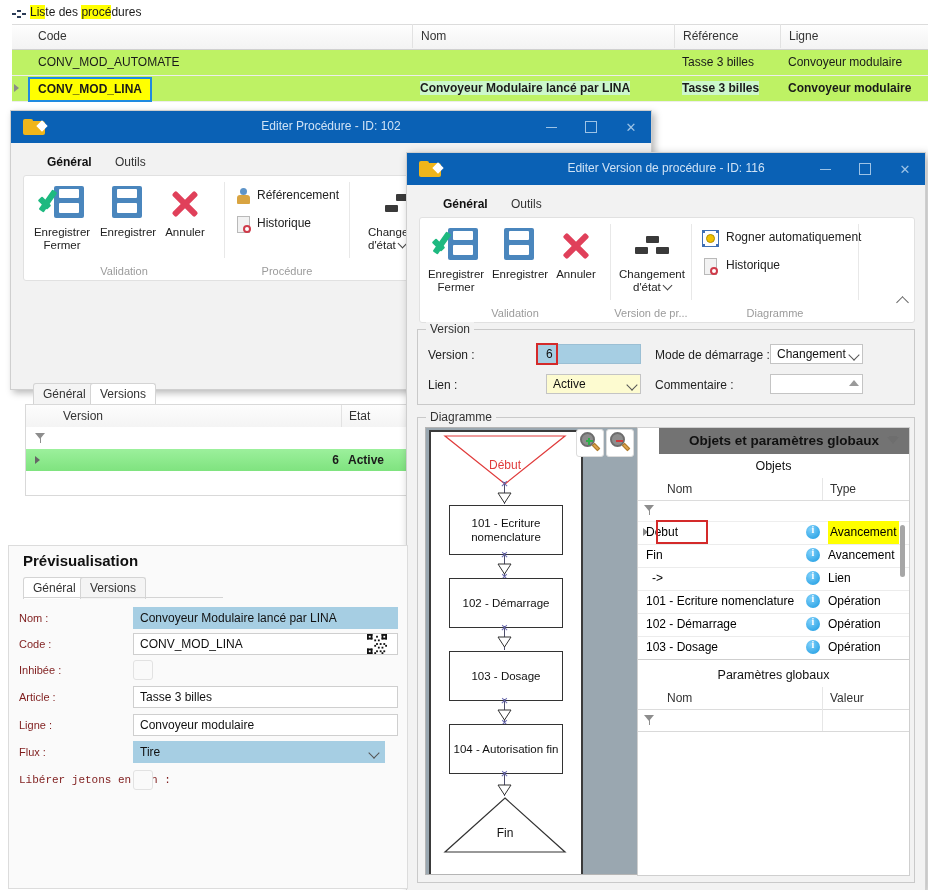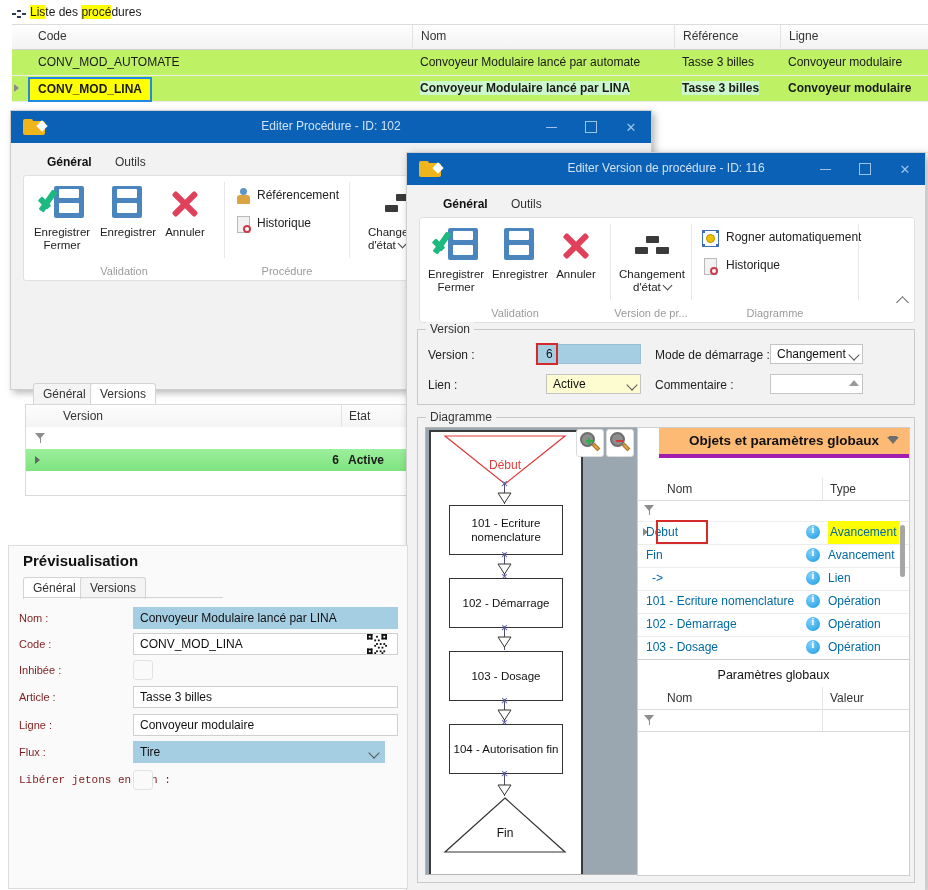--- a/index.html
+++ b/index.html
@@ -163,26 +163,26 @@
      transform:rotate(45deg);border:1px solid #a9792f;box-sizing:border-box;}
   .plus{position:absolute;left:3.5px;top:3.5px;width:7px;height:7px;}
   .plus i{position:absolute;background:#2fae4a;}
   .plus i:nth-child(1){left:0;top:2.7px;width:7px;height:1.8px;}
   .plus i:nth-child(2){left:2.7px;top:0;width:1.8px;height:7px;}
   .minusbar{position:absolute;left:3.5px;top:6px;width:7px;height:2px;background:#d03a3a;}
 
   
   .opanel{position:absolute;background:#fff;border:1px solid #cfcfcf;}
   .ptitle{position:absolute;left:0;right:0;height:26px;line-height:26px;text-align:center;
-     font-weight:bold;font-size:13.5px;color:#111;border-bottom:4px solid #a21caf;background:#fdba74;margin-left:21px;}
+     font-weight:bold;font-size:13.5px;color:#111;border-bottom:1px solid #a21caf;background:#737373;margin-left:21px;}
   .subtitle{position:absolute;left:0;right:0;height:24px;line-height:24px;text-align:center;
      font-size:12.5px;color:#111;border-bottom:1px solid #e2e2e2;background:#fff;}
   .ohead{position:absolute;left:0;right:0;height:22px;background:#fff;border-bottom:1px solid #dcdcdc;}
   .ohead .c{position:absolute;top:0;height:22px;line-height:22px;padding-left:7px;font-size:12px;color:#333;}
-  .orow{position:absolute;left:0;right:0;height:23px;border-bottom:1px solid #ececec;font-size:12px;color:#0369a1;}
+  .orow{position:absolute;left:0;right:0;height:23px;border-bottom:1px solid #ececec;font-size:12px;color:#000000;}
   .orow .n{position:absolute;left:8px;top:0;line-height:23px;white-space:nowrap;}
   .orow .t{position:absolute;top:0;line-height:23px;}
   .info{position:absolute;width:14px;height:14px;border-radius:50%;
      background:radial-gradient(circle at 35% 30%, #7fd0fb, #1a9ae0);}
   .info:after{content:"i";position:absolute;left:0;right:0;top:-1px;text-align:center;
      color:#fff;font-size:10px;font-weight:bold;font-family:"Liberation Serif",serif;}
   .pin{position:absolute;width:12px;height:12px;}
   .pin:before{content:"";position:absolute;left:0;top:1px;width:0;height:0;
      border-left:6px solid transparent;border-right:6px solid transparent;border-top:7px solid #6e6e6e;}
   .pin:after{content:"";position:absolute;left:2px;top:0px;width:8px;height:1.5px;background:#6e6e6e;}
@@ -216,21 +216,20 @@
   <div class="grid" style="top:24px;">
     <div class="ghead">
       <div class="cell first" style="left:18px;width:382px;">Code</div>
       <div class="cell" style="left:400px;width:262px;">Nom</div>
       <div class="cell" style="left:662px;width:106px;">Référence principale</div>
       <div class="cell" style="left:768px;width:148px;">Ligne</div>
     </div>
 
     <div class="grow">
       <div class="cell" style="left:18px;width:382px;">CONV_MOD_AUTOMATE</div>
-      <div class="cell" style="left:400px;width:262px;">Convoyeur Modulaire lancé par automate</div>
       <div class="cell" style="left:662px;width:106px;">Tasse 3 billes</div>
       <div class="cell" style="left:768px;width:148px;">Convoyeur modulaire</div>
     </div>
 
     <div class="grow sel">
       <span class="expander"></span>
       <div class="codebox">CONV_MOD_LINA</div>
       <div class="cell" style="left:400px;width:262px;"><span class="greenhl">Convoyeur Modulaire lancé par LINA</span></div>
       <div class="cell" style="left:662px;width:106px;"><span class="greenhl">Tasse 3 billes</span></div>
       <div class="cell" style="left:768px;width:148px;">Convoyeur modulaire</div>
@@ -566,20 +565,21 @@
       <span class="mag minus">
           <span class="minusbar"></span>
         </span>
       <span class="maghandle"></span>
     </div>
 
     <div class="opanel" style="left:219px;top:9px;width:271px;height:447px;">
       <div class="ptitle" style="top:0;">Objets et paramètres globaux</div>
       <span class="pin abs" style="right:10px;top:8px;"></span>
 
+      <div class="subtitle" style="top:26px;">Objets</div>
 
       <div class="ohead" style="top:50px;">
         <div class="c" style="left:22px;width:162px;">Nom</div>
         <div class="c" style="left:184px;width:72px;border-left:1px solid #e6e6e6;">Type</div>
       </div>
 
       <div class="abs" style="left:0;right:0;top:72px;height:21px;border-bottom:1px solid #eee;">
         <span class="funnel" style="left:6px;top:5px;"></span>
       </div>
 

